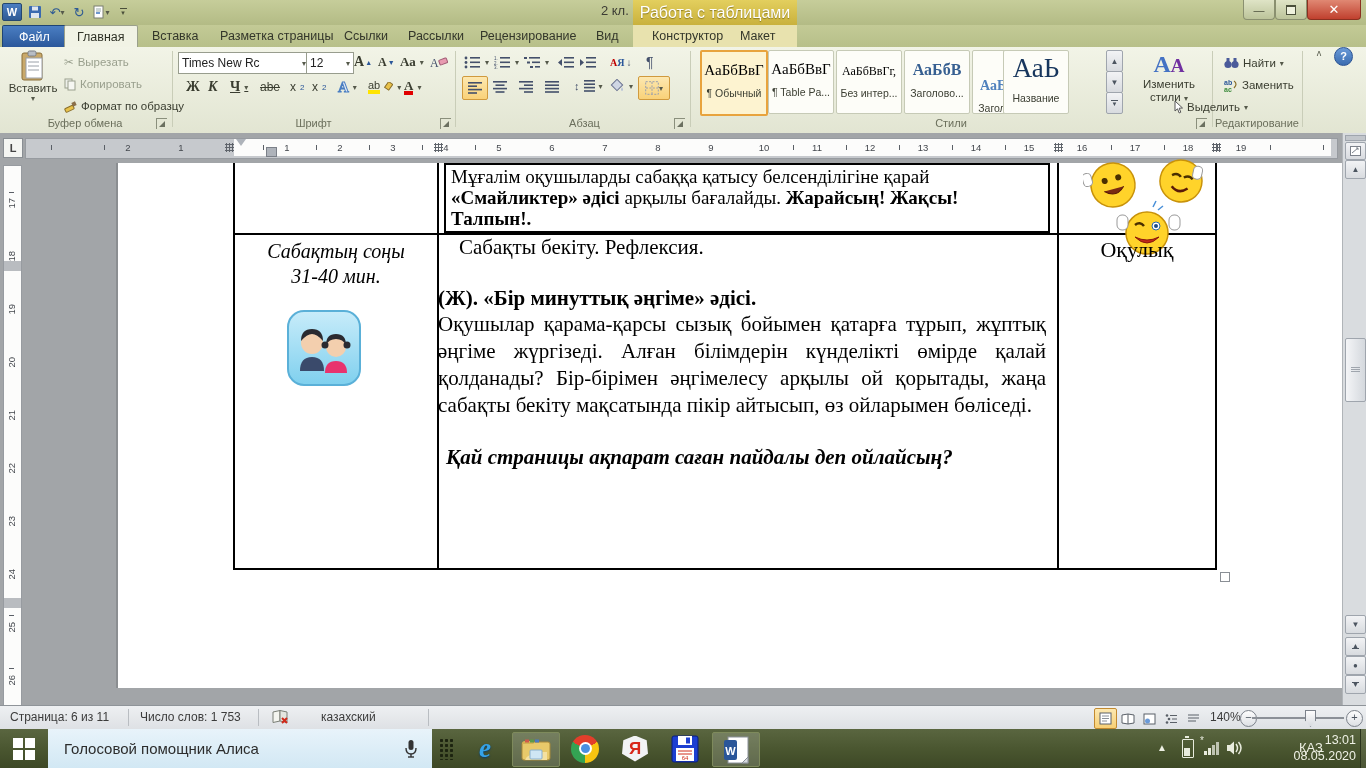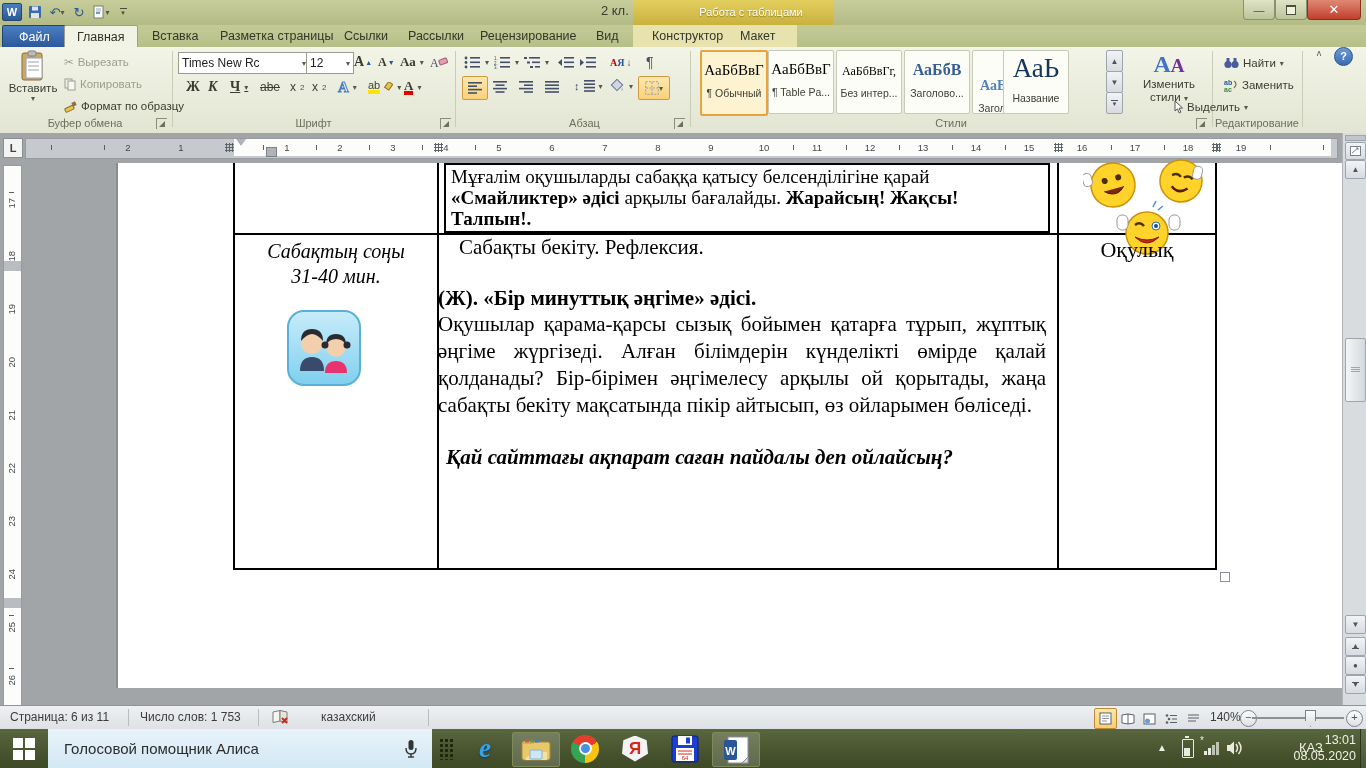--- a/index.html
+++ b/index.html
@@ -7,21 +7,21 @@
        font-family:"Liberation Sans","DejaVu Sans",sans-serif;background:#a2a5a8;}
   .abs{position:absolute;}
   
   #titlebar{left:0;top:0;width:1366px;height:25px;background:linear-gradient(#c6cd9a,#b3bb85);}
   #qat{left:2px;top:2px;height:20px;display:flex;align-items:center;gap:4px;}
   .qat-ic{width:18px;height:18px;display:flex;align-items:center;justify-content:center;font-size:13px;color:#2e5a94;}
   #wlogo{width:18px;height:16px;background:linear-gradient(#4a7ec2,#2e5a94);border:1px solid #24476f;border-radius:2px;
          color:#fff;font-weight:bold;font-size:11px;display:flex;align-items:center;justify-content:center;}
   #title-text{left:0;top:3px;width:1366px;text-align:center;font-size:13px;color:#3c3c34;}
   #ctx-header{left:633px;top:0;width:164px;height:25px;background:linear-gradient(#e3cf5e,#c9b13d);
-              color:#fff;font-size:11px;text-align:center;line-height:25px;text-shadow:0 1px 1px #8a7a20;padding-left:36px;}
+              color:#fff;font-size:16px;text-align:center;line-height:25px;text-shadow:0 1px 1px #8a7a20;}
   .winbtn{top:0;height:19px;border:1px solid #8a9070;border-top:none;border-radius:0 0 4px 4px;
           background:linear-gradient(#dfe4c6,#bcc49a);color:#4a4f3a;font-size:11px;
           display:flex;align-items:center;justify-content:center;}
   #btn-close{left:1307px;width:52px;background:linear-gradient(#e08873,#c0402e);border-color:#8a3020;color:#fff;font-size:13px;}
   
   #tabrow{left:0;top:25px;width:1366px;height:22px;background:linear-gradient(#c3ca96,#b7bf89);}
   .tab{position:absolute;top:0;height:22px;line-height:22px;padding:0 12px;font-size:12.5px;color:#33362a;}
   #tab-file{background:linear-gradient(#4a7ec2,#2a5699);color:#fff;border:1px solid #1e4475;border-bottom:none;
             border-radius:2px 2px 0 0;padding:0 16px;}
   .tab.active{background:#f1f3e5;border:1px solid #9aa08b;border-bottom:none;border-radius:2px 2px 0 0;color:#2f3226;}
@@ -576,21 +576,21 @@
         </g>
       </svg>
     </div>
 
     <div id="cell-mid-text" class="abs doc-text" style="font-size:21px;">
       <div style="font-weight:normal;margin-left:21px;">Сабақты бекіту. Рефлексия.</div>
       <div style="height:26px;"></div>
       <div style="font-weight:bold;">(Ж). «Бір минуттық әңгіме» әдісі.</div>
       <div id="body-par" style="line-height:27px;">Оқушылар қарама-қарсы сызық бойымен қатарға тұрып, жұптық әңгіме жүргізеді.  Алған білімдерін күнделікті өмірде қалай қолданады? Бір-бірімен әңгімелесу арқылы ой қорытады, жаңа сабақты бекіту мақсатында пікір айтысып, өз ойларымен бөліседі.</div>
       <div style="height:26px;"></div>
-      <div style="font-weight:bold;font-style:italic;padding-left:8px;">Қай сайттағы ақпарат саған пайдалы деп ойлайсың?</div>
+      <div style="font-weight:bold;font-style:italic;padding-left:8px;">Қай страницы ақпарат саған пайдалы деп ойлайсың?</div>
     </div>
 
     <div class="abs doc-text" style="left:941px;top:74px;width:156px;text-align:center;font-size:22px;">Оқулық</div>
   </div>
 
   <div id="vscroll" class="abs">
     <div class="abs" style="left:2px;top:2px;width:19px;height:4px;background:#c2c6cb;border:1px solid #9fa5ad;"></div>
     <div class="scbtn" style="top:9px;height:16px;">
       <svg width="11" height="10" viewBox="0 0 11 10">
           <rect x="0.5" y="0.5" width="10" height="9" fill="#fff" stroke="#7c828b"></rect>

